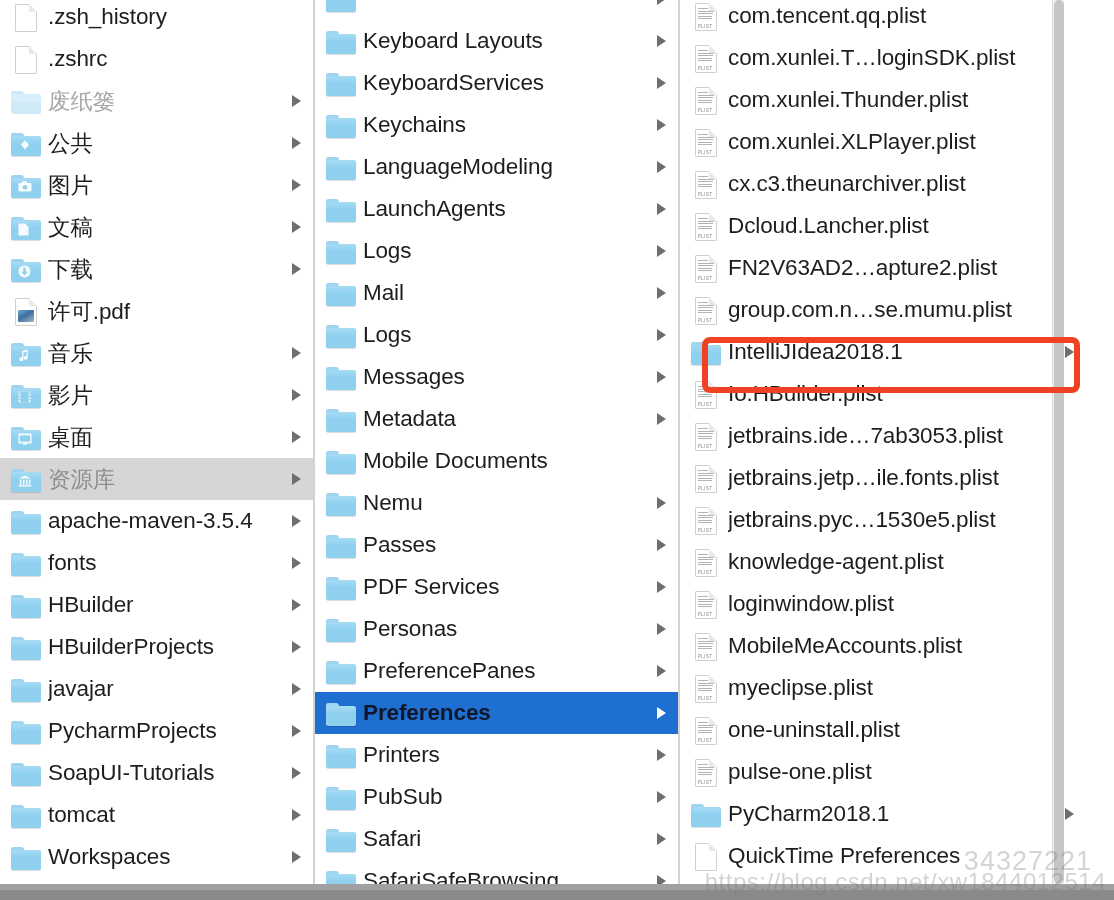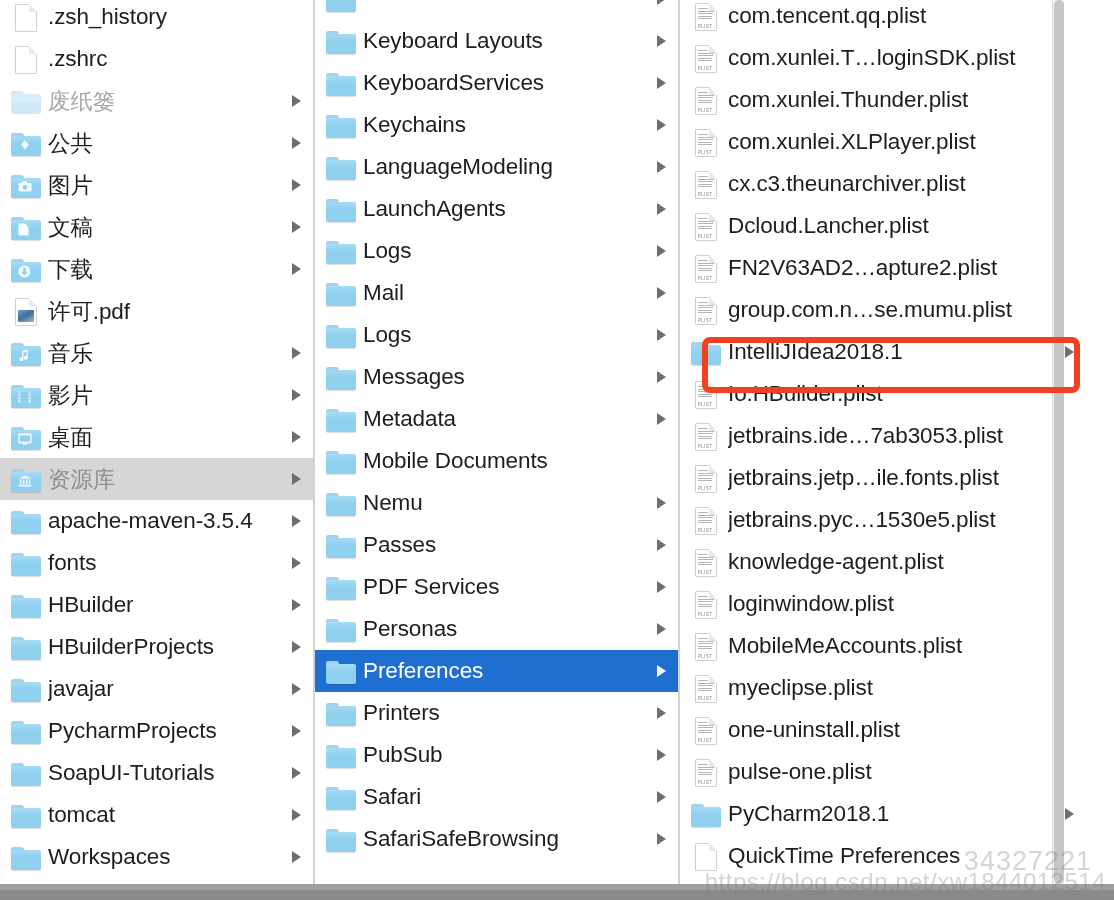--- a/index.html
+++ b/index.html
@@ -163,21 +163,21 @@
   }
 
   .label {
     flex: 1 1 auto;
     font-size: 22.5px;
     color: #1d1d1d;
     white-space: nowrap;
     overflow: hidden;
     letter-spacing: -0.1px;
   }
-  .row.selected .label { color: #ffffff; }
+  .row.selected .label { color: #0f172a; font-weight: bold; }
   .row.dim .label      { color: #a8a8a8; }
   .row.selected-inactive .label { color: #8e8e8e; }
 
   .chev {
     flex: 0 0 auto;
     width: 16px; height: 16px;
     margin-left: 6px;
     position: relative;
   }
   .chev::before {
@@ -675,20 +675,30 @@
         <div class="row">
           <span class="icon">
             <span class="folder-shape">
               <span class="tab"></span>
               <span class="body"></span>
             </span>
           </span>
           <span class="label">Personas</span>
           <span class="chev"></span>
         </div>
+        <div class="row">
+          <span class="icon">
+            <span class="folder-shape">
+              <span class="tab"></span>
+              <span class="body"></span>
+            </span>
+          </span>
+          <span class="label">PreferencePanes</span>
+          <span class="chev"></span>
+        </div>
         <div class="row selected">
           <span class="icon">
             <span class="folder-shape">
               <span class="tab"></span>
               <span class="body"></span>
             </span>
           </span>
           <span class="label">Preferences</span>
           <span class="chev"></span>
         </div>

